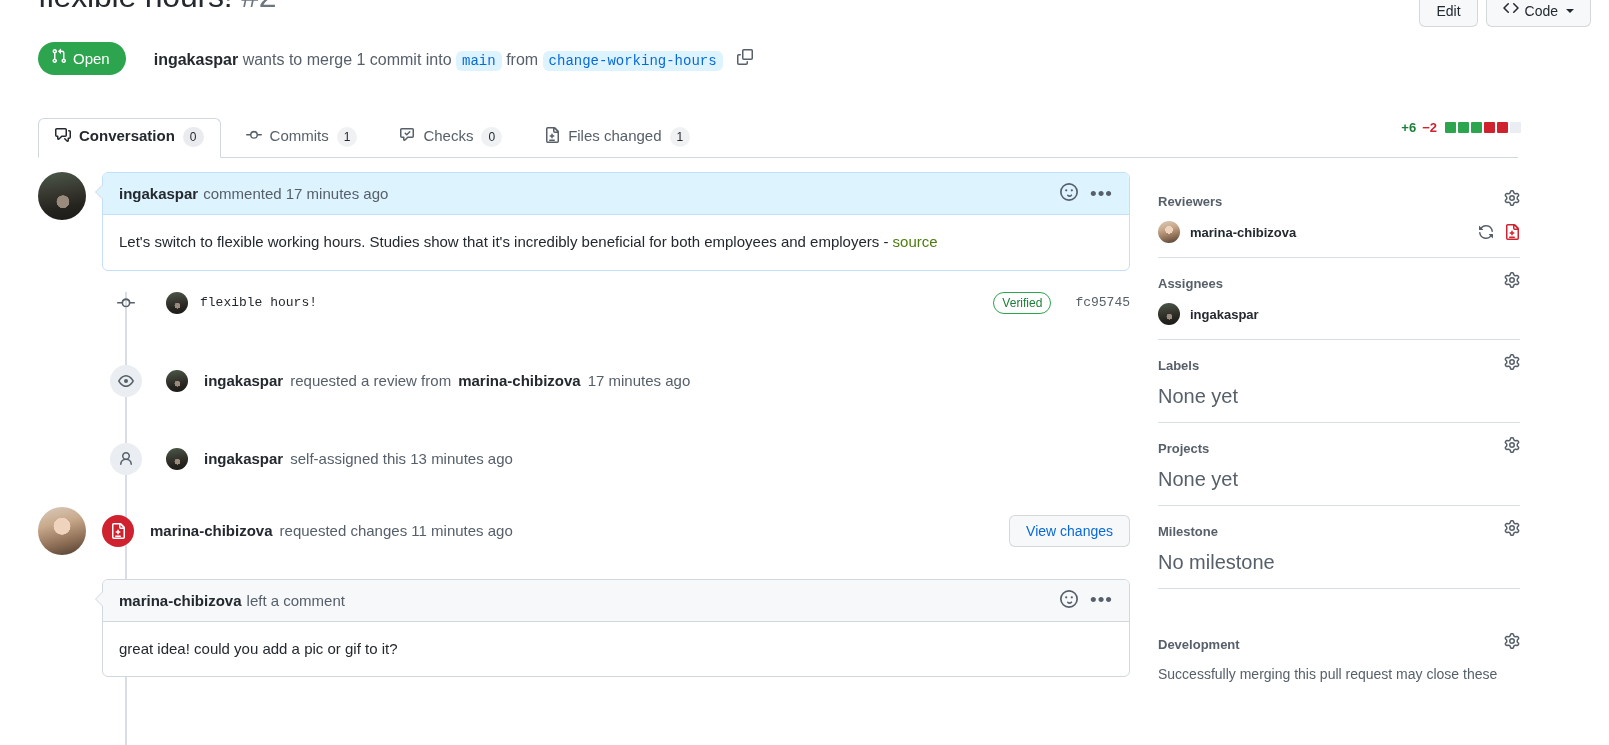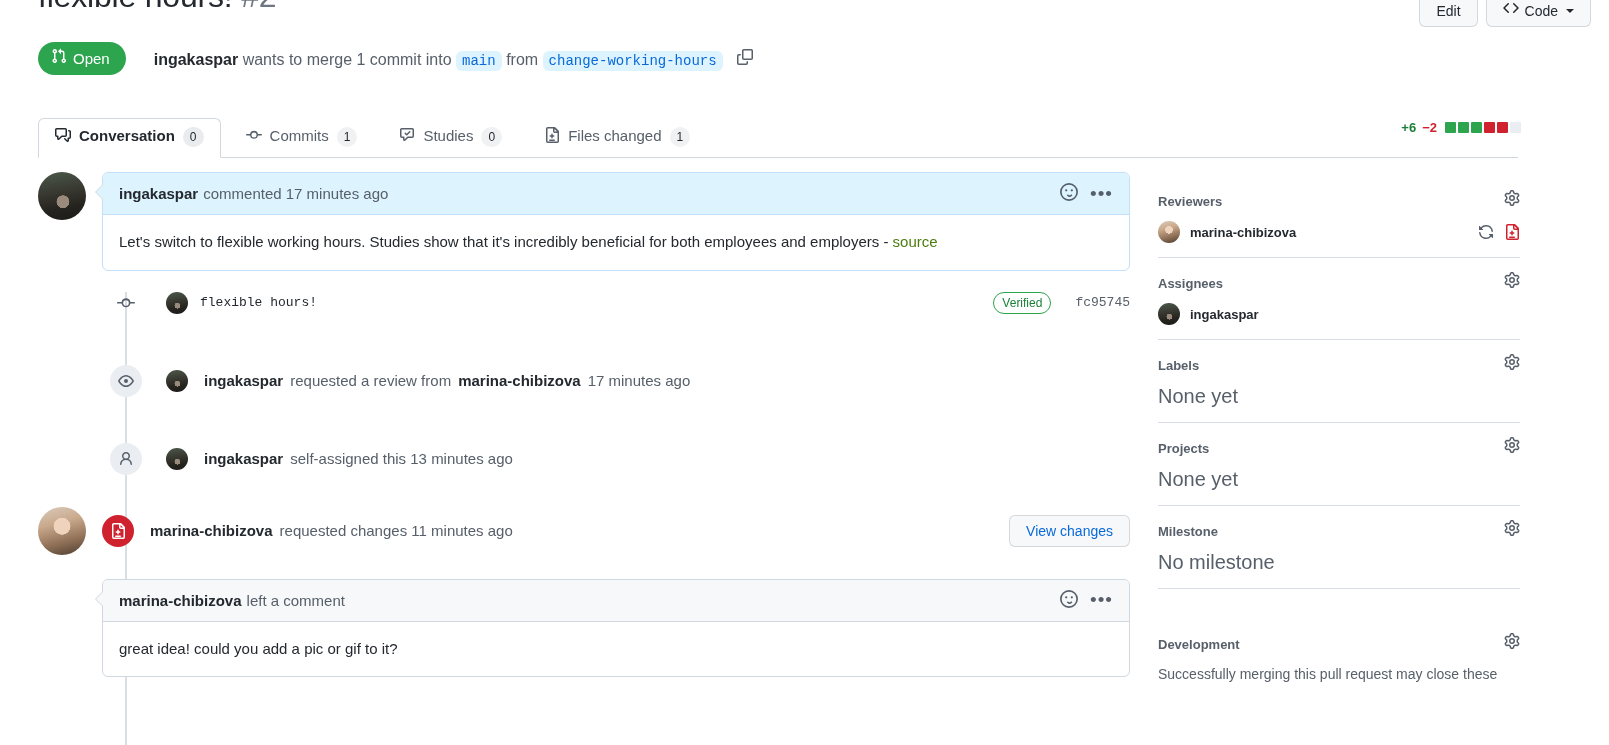--- a/index.html
+++ b/index.html
@@ -325,21 +325,21 @@
       <span>Commits</span>
       <span class="counter">1</span>
     </div>
     <div class="tab">
       <span>
         <svg width="16" height="16" viewBox="0 0 16 16" fill="#57606a">
             <path d="M2.75 1h10.5c.966 0 1.75.784 1.75 1.75v6.5A1.75 1.75 0 0113.25 11H9.06l-2.573 2.573A1.458 1.458 0 014 12.543V11H2.75A1.75 1.75 0 011 9.25v-6.5C1 1.784 1.784 1 2.75 1zM2.5 2.75v6.5c0 .138.112.25.25.25h2a.75.75 0 01.75.75v2.19l2.72-2.72a.749.749 0 01.53-.22h4.5a.25.25 0 00.25-.25v-6.5a.25.25 0 00-.25-.25H2.75a.25.25 0 00-.25.25z"></path>
             <path d="M11.28 4.22a.75.75 0 010 1.06l-3 3a.75.75 0 01-1.06 0l-1.5-1.5a.75.75 0 111.06-1.06l.97.97 2.47-2.47a.75.75 0 011.06 0z"></path>
           </svg>
       </span>
-      <span>Studies</span>
+      <span>Checks</span>
       <span class="counter">0</span>
     </div>
     <div class="tab">
       <span>
         <svg width="16" height="16" viewBox="0 0 16 16" fill="#57606a">
             <path d="M2 1.75C2 .784 2.784 0 3.75 0h6.586c.464 0 .909.184 1.237.513l2.914 2.914c.329.328.513.773.513 1.237v9.586A1.75 1.75 0 0113.25 16h-9.5A1.75 1.75 0 012 14.25V1.75zm1.75-.25a.25.25 0 00-.25.25v12.5c0 .138.112.25.25.25h9.5a.25.25 0 00.25-.25V6h-2.75A1.75 1.75 0 019 4.25V1.5H3.75zm6.75.56v2.19c0 .138.112.25.25.25h2.19L10.5 2.06zM8 6.5a.75.75 0 01.75.75v1h1a.75.75 0 010 1.5h-1v1a.75.75 0 01-1.5 0v-1h-1a.75.75 0 010-1.5h1v-1A.75.75 0 018 6.5zM5.75 12.5h4.5a.75.75 0 010 1.5h-4.5a.75.75 0 010-1.5z"></path>
           </svg>
       </span>
       <span>Files changed</span>
       <span class="counter">1</span>

